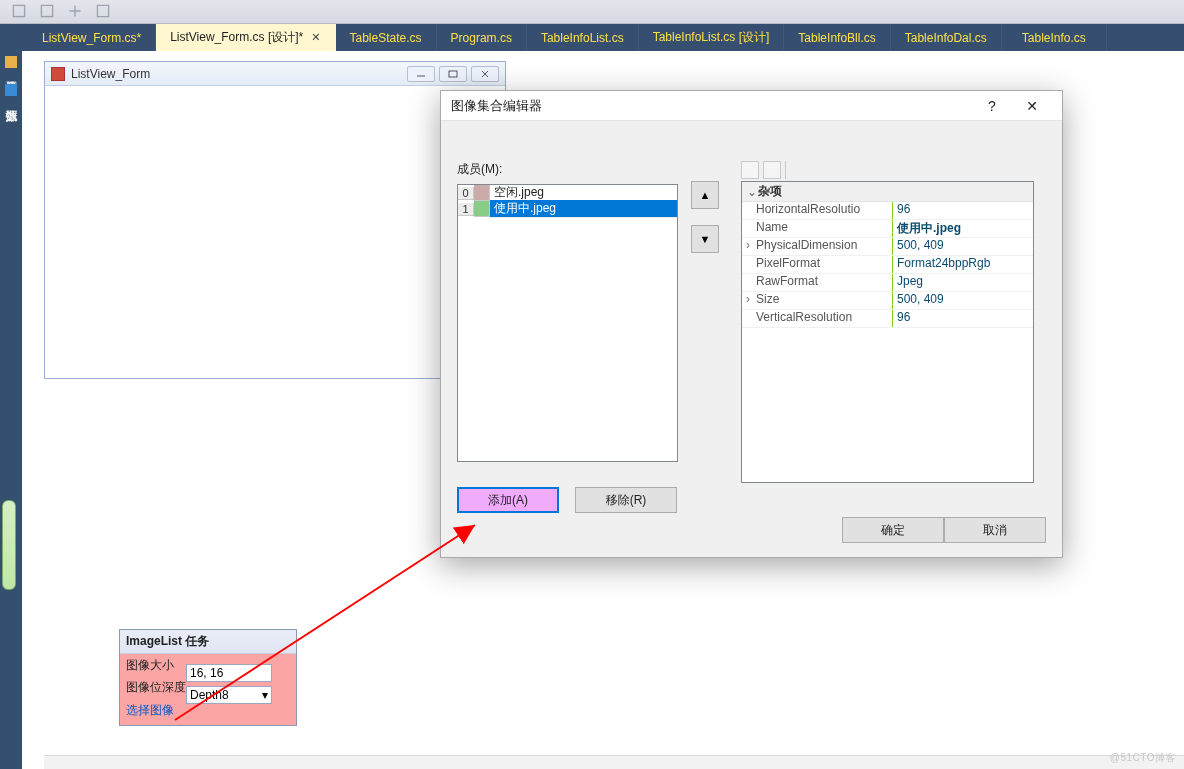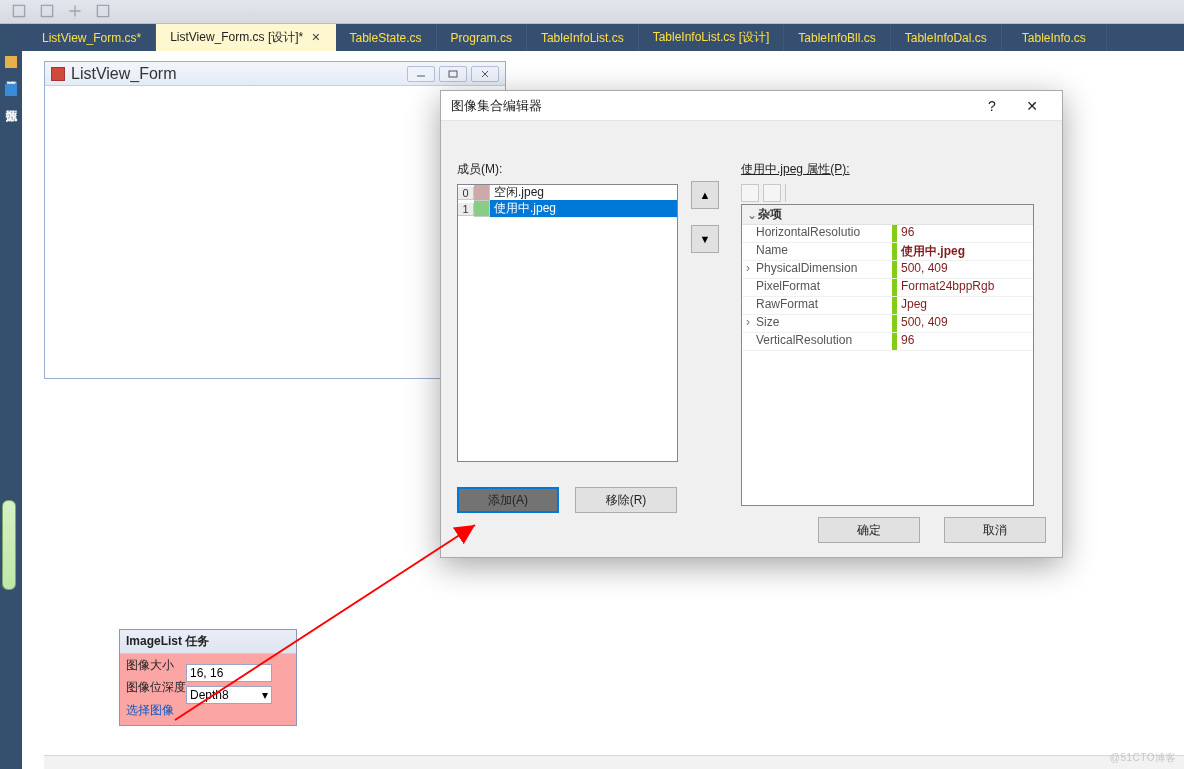--- a/index.html
+++ b/index.html
@@ -48,21 +48,21 @@
   }
 
   
   .form-window {
     position:absolute; left:22px; top:10px; width:462px; height:318px;
     border:1px solid #9aaed0;
   }
   .form-titlebar {
     height:24px; background:linear-gradient(#f3f6fb,#e4ebf6);
     border-bottom:1px solid #c2cfe4; display:flex; align-items:center;
-    padding:0 6px; font-size:16px; color:#333;
+    padding:0 6px; font-size:12px; color:#333;
   }
   .form-titlebar .form-icon { width:14px; height:14px; margin-right:6px; background:#d04a3a; border:1px solid #a33;}
   .form-titlebar .spacer { flex:1; }
   .win-btn {
     width:28px; height:16px; margin-left:4px; border:1px solid #b3bfd4;
     background:#eef3fb; display:flex; align-items:center; justify-content:center;
     border-radius:2px; font-size:10px; color:#556;
   }
   .form-client { position:absolute; left:0; top:24px; right:0; bottom:0; background:#fff; }
 
@@ -97,41 +97,41 @@
 
   .ud-col { position:absolute; left:250px; top:60px; width:28px; display:flex; flex-direction:column; gap:16px; }
   .ud-btn { width:28px; height:28px; border:1px solid #adadad; background:#e1e1e1; display:flex; align-items:center; justify-content:center; font-size:11px; cursor:pointer; }
 
   .members-btns { position:absolute; left:16px; top:366px; display:flex; gap:16px; }
   .btn {
     height:26px; padding:0 24px; border:1px solid #adadad; background:#e1e1e1;
     font-size:12px; color:#222; display:flex; align-items:center; justify-content:center;
     cursor:pointer; min-width:102px;
   }
-  .btn.primary-outline { border:2px solid #0078d7; background:#737373; }
+  .btn.primary-outline { border:2px solid #0078d7; background:#f0abfc; }
 
   .props-panel { position:absolute; left:300px; top:40px; width:293px; }
   .prop-toolbar { display:flex; gap:4px; margin-bottom:2px; }
   .prop-tool { width:18px; height:18px; border:1px solid #c9c9c9; background:#f5f5f5; }
   .prop-grid {
     width:293px; height:302px; background:#fff; border:1px solid #828790;
     font-size:12px; color:#333;
   }
   .prop-cat {
     display:flex; align-items:center; height:20px; background:#f0f0f0; font-weight:bold;
     padding-left:4px; border-bottom:1px solid #e2e2e2;
   }
   .prop-cat .tw { width:12px; text-align:center; color:#666; font-weight:normal; }
   .prop-row { display:flex; height:18px; border-bottom:1px solid #f0f0f0; }
   .prop-row .exp { width:12px; text-align:center; color:#777; }
   .prop-row .pname { width:138px; padding-left:2px; color:#555; overflow:hidden; white-space:nowrap; }
-  .prop-row .pval  { flex:1; padding-left:4px; color:#7f1d1d; border-left:5px solid #84cc16; overflow:hidden; white-space:nowrap;}
+  .prop-row .pval  { flex:1; padding-left:4px; color:#0c4a6e; border-left:1px solid #84cc16; overflow:hidden; white-space:nowrap;}
   .prop-row.bold .pval { font-weight:bold; }
 
-  .dlg-footer { position:absolute; right:16px; bottom:14px; display:flex; gap:24px; }
+  .dlg-footer { position:absolute; right:16px; bottom:14px; display:flex; gap:0; }
 
   
   .smarttag {
     position:absolute; left:119px; top:629px; width:178px;
     border:1px solid #8a98b5; background:#fca5a5; font-size:12px;
   }
   .smarttag .st-title {
     background:linear-gradient(#e9edf7,#dfe5f1); padding:3px 6px; font-weight:bold; color:#222;
     border-bottom:1px solid #c6cee0;
   }
@@ -288,21 +288,20 @@
       <div class="members-btns">
         <div class="btn primary-outline">
             <span>添加(A)</span>
           </div>
         <div class="btn">
             <span>移除(R)</span>
           </div>
       </div>
 
       <div class="props-panel">
-        <div class="props-label"><span style="text-decoration:underline">使用中.jpeg 属性(P):</span></div>
         <div class="prop-toolbar">
           <div class="prop-tool"></div>
           <div class="prop-tool"></div>
           <div class="prop-tool" style="background:transparent;border:none;border-left:1px solid #c9c9c9;width:1px"></div>
         </div>
         <div class="prop-grid">
           <div class="prop-cat">
               <span class="tw">⌄</span>
               <span>杂项</span>
             </div>

